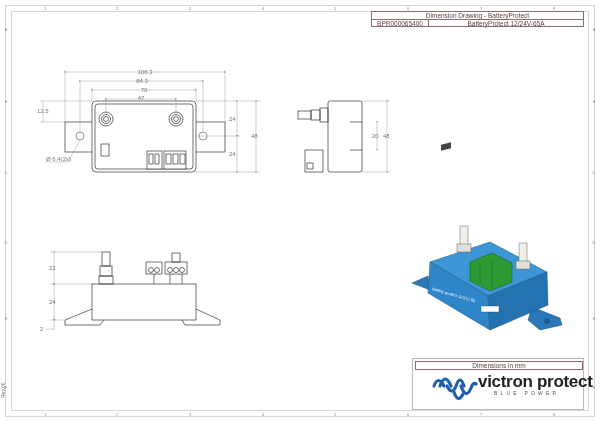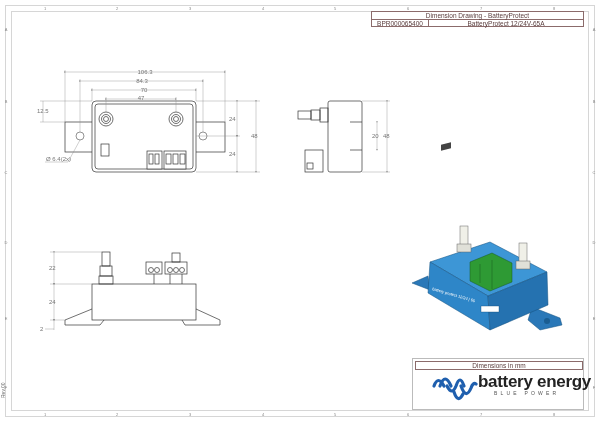--- a/index.html
+++ b/index.html
@@ -216,14 +216,14 @@
 <div class="abs dim-note">Dimensions in mm</div>
 <svg class="abs" style="left:430px;top:372px" width="48" height="32" viewBox="0 0 48 32">
   <g fill="none" stroke="#1f5fae" stroke-width="3.2" stroke-linecap="round">
     <path d="M4,14 Q8,3 14,14"></path>
     <path d="M10,14 Q15,0 21,14"></path>
     <path d="M17,14 Q22,24 26,14 Q30,2 34,14"></path>
     <path d="M24,20 Q28,32 33,22"></path>
     <path d="M31,14 Q36,28 41,16 Q43,10 46,12"></path>
   </g>
 </svg>
-<div class="abs brand">battery energy</div>
+<div class="abs brand">victron protect</div>
 <div class="abs tagline">BLUE POWER</div>
 
 </body></html>

